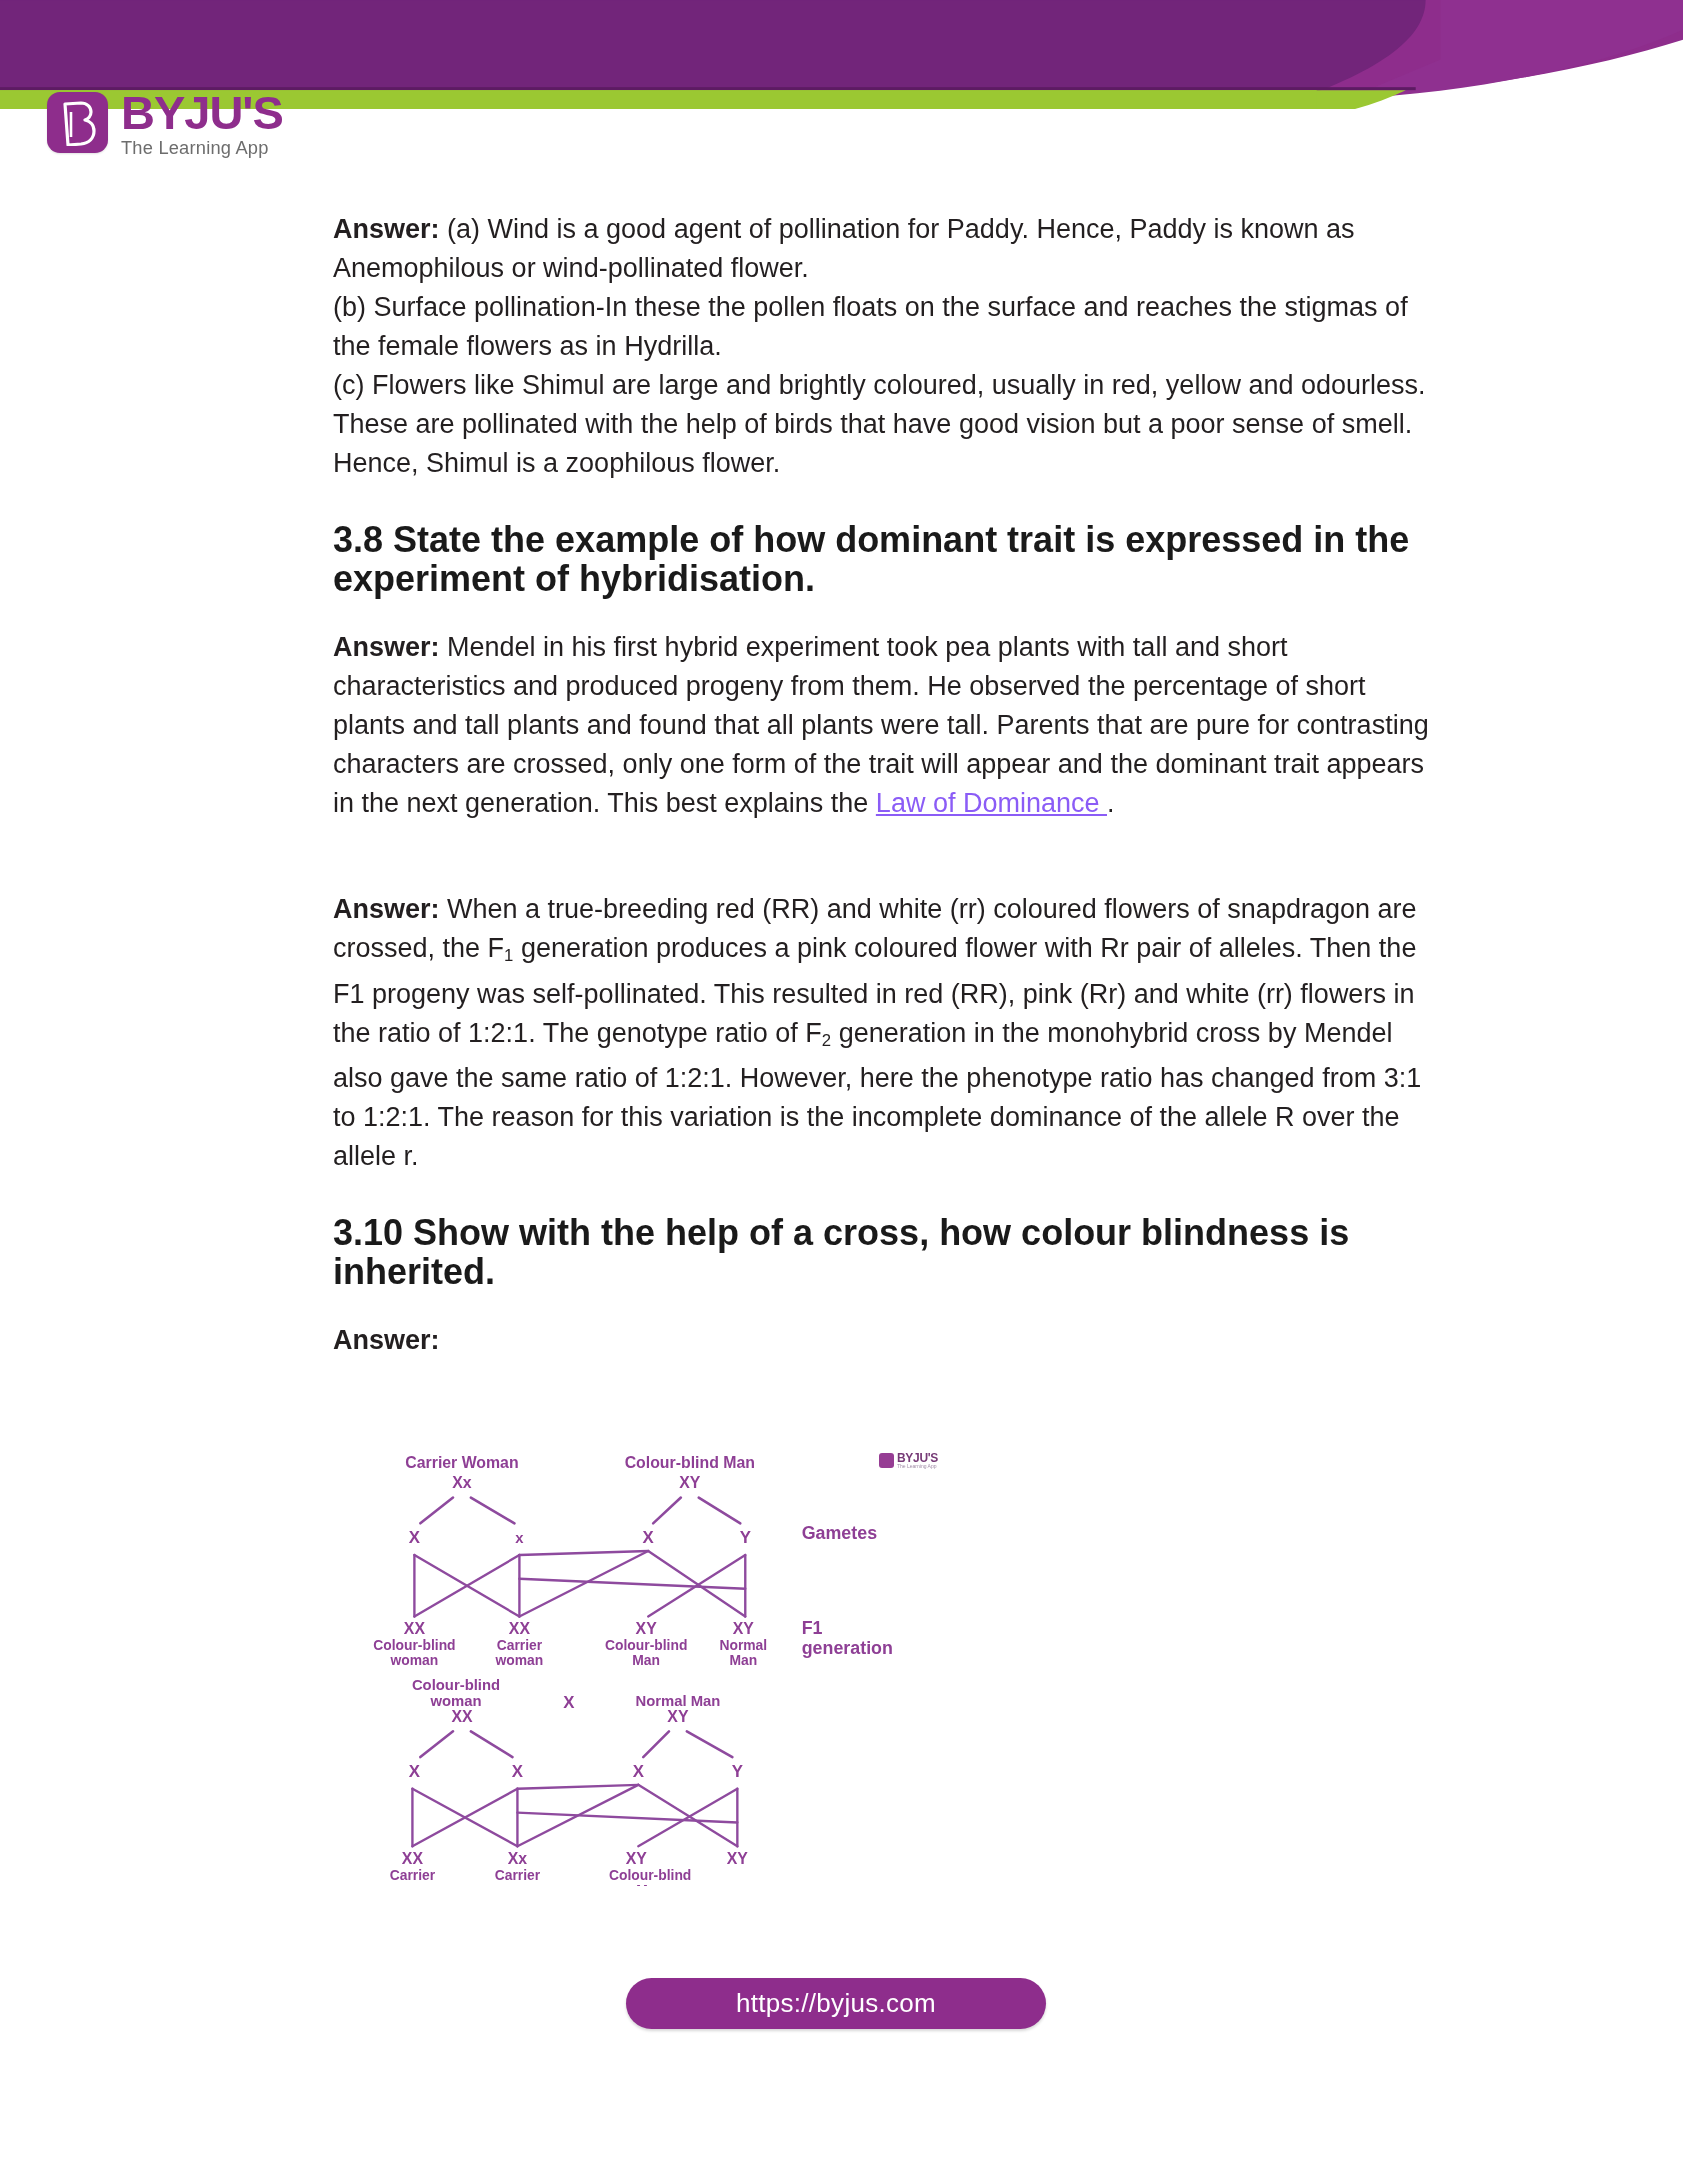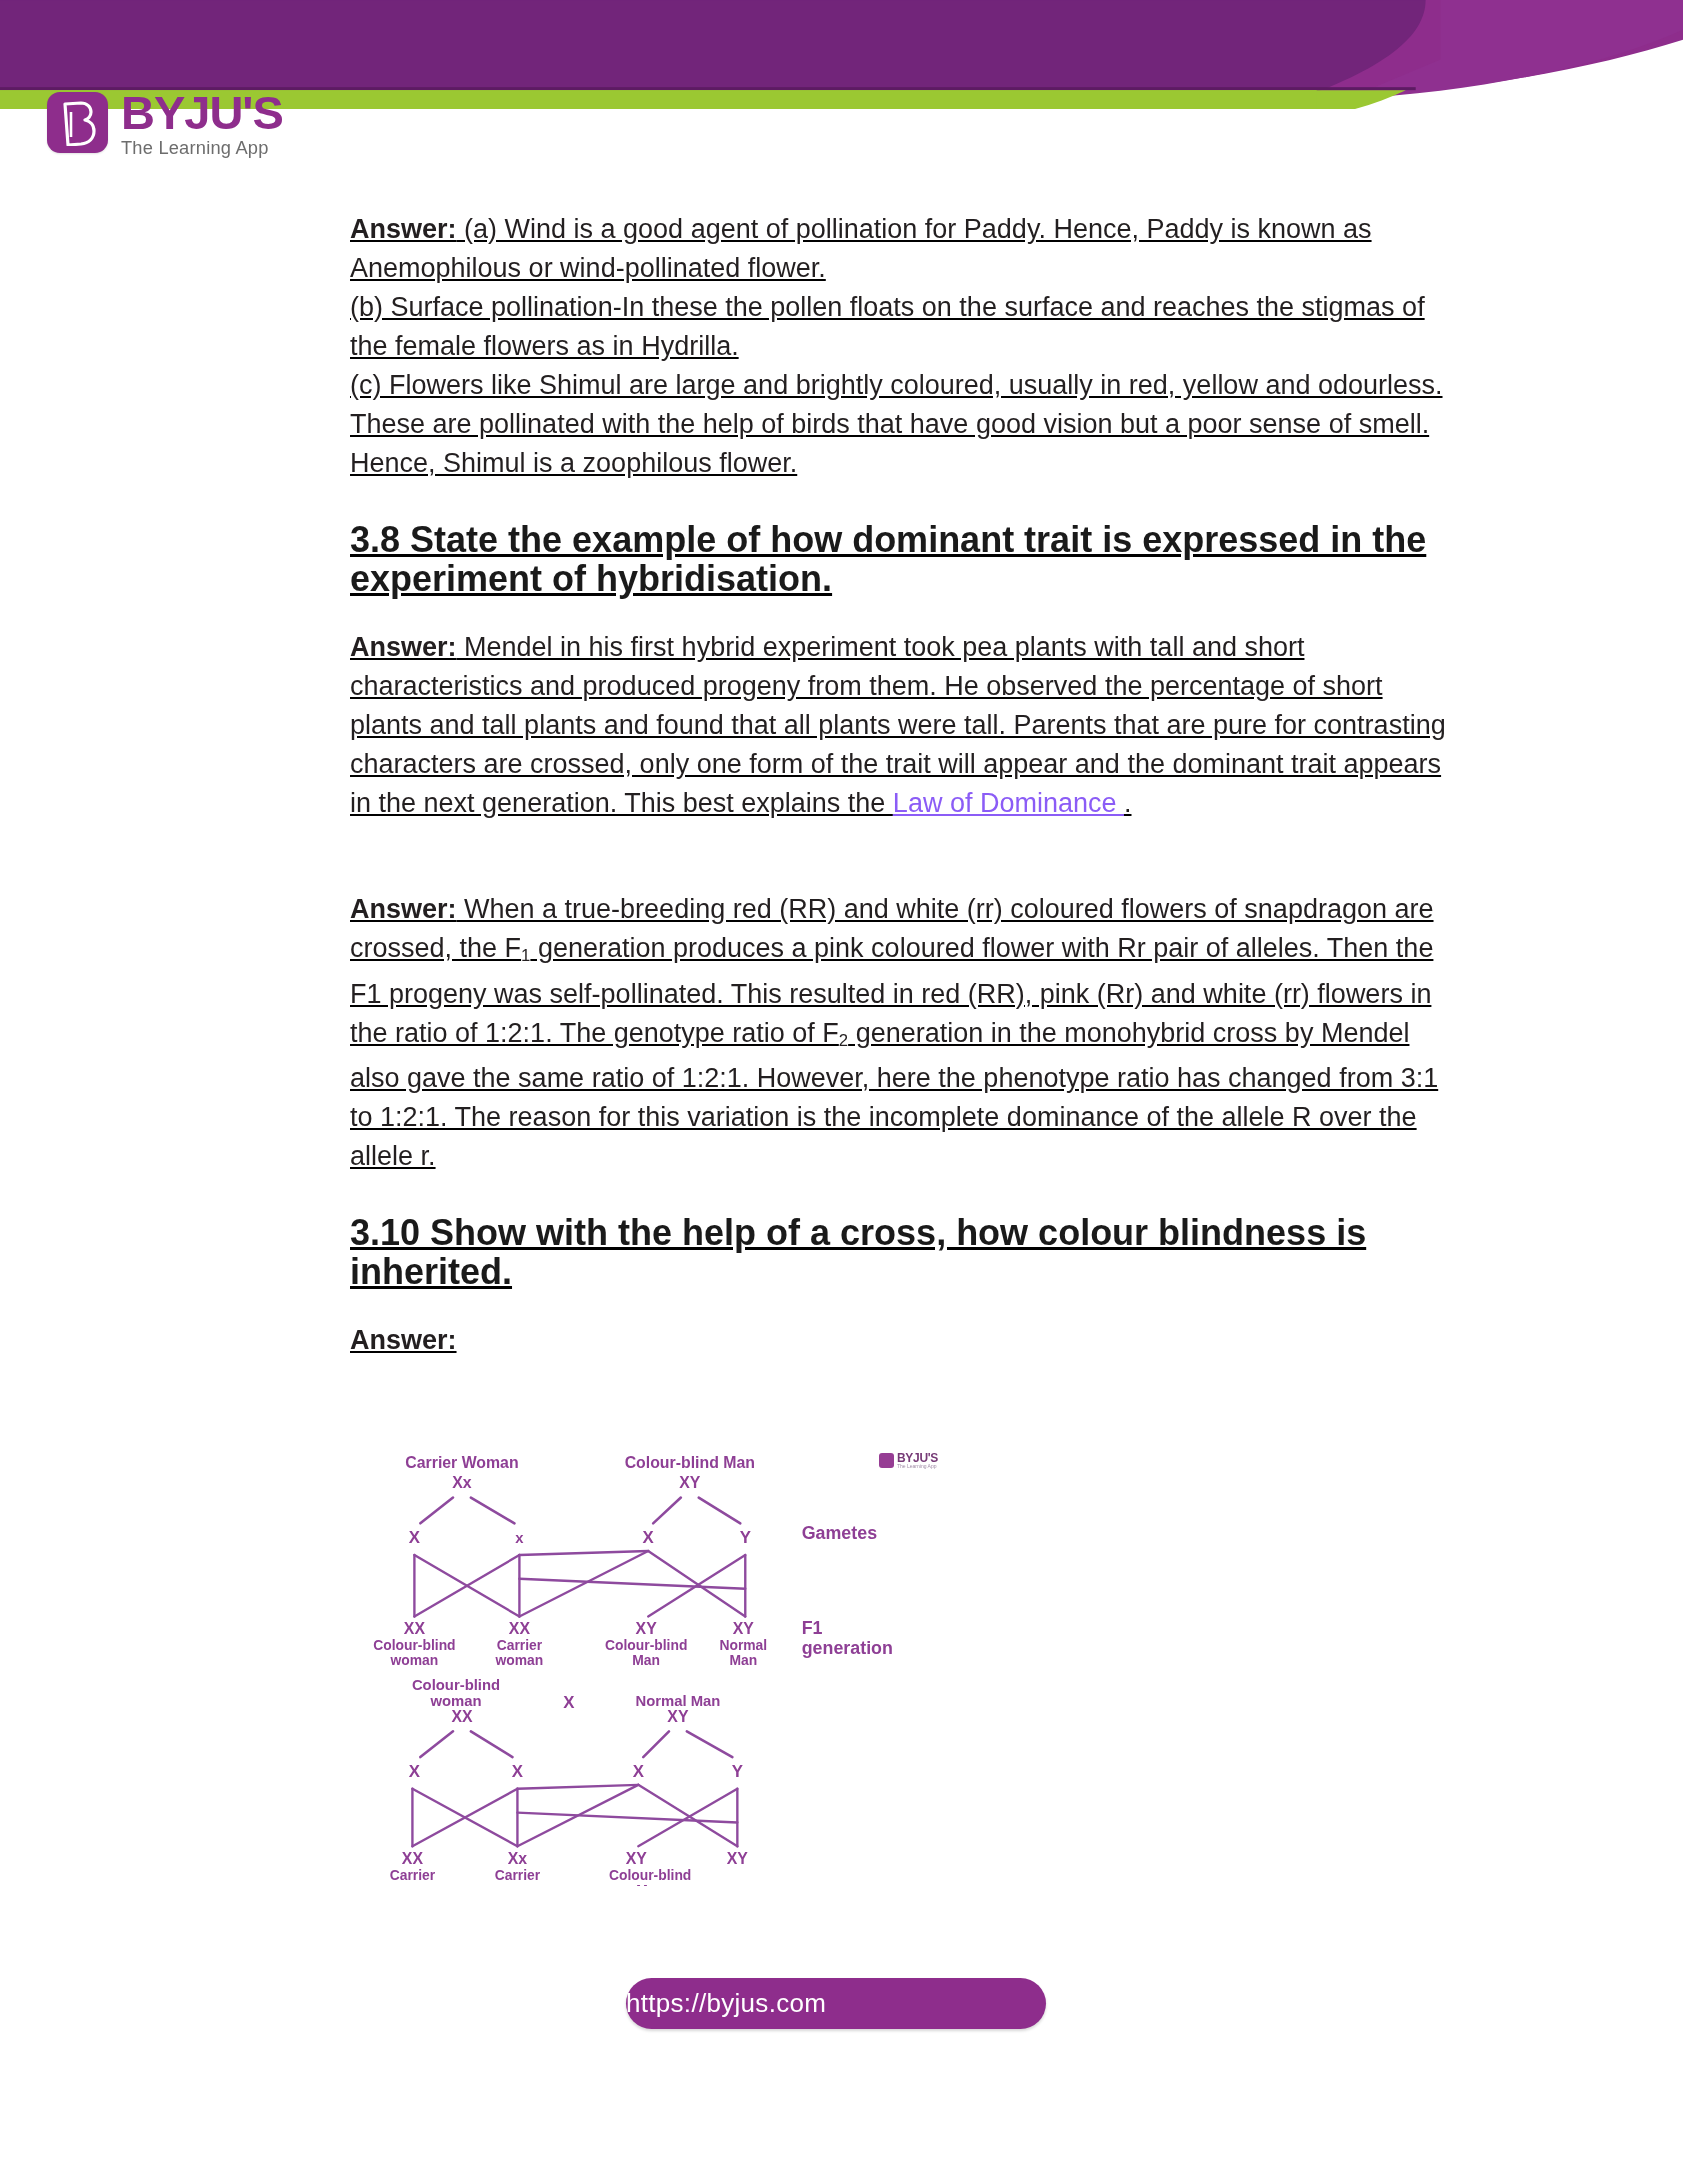--- a/index.html
+++ b/index.html
@@ -29,21 +29,21 @@
   .logo-word{
     font-size:47px;font-weight:bold;color:#8e2d8c;
     letter-spacing:-1px;display:block;margin-top:-3px;
   }
   .logo-tag{
     font-size:18.3px;color:#6d6d6d;display:block;margin-top:3px;letter-spacing:0.2px;
   }
 
   
   .content{
-    position:absolute;left:350px;top:210px;width:1099px;text-decoration:underline;
+    position:absolute;left:333px;top:210px;width:1099px;
   }
   .para{
     font-size:27px;
     line-height:39px;
     color:#231f20;
     margin:0 0 0 0;
     text-align:left;
   }
   .para b, .lead{font-weight:bold;}
   .blk-gap-lg{height:37px;}
@@ -71,21 +71,21 @@
   }
   .wm-text{margin-left:3px;line-height:1;}
   .wm-word{font-size:12px;font-weight:bold;color:#6b2a6b;display:block;letter-spacing:-0.3px;}
   .wm-tag{font-size:5px;color:#9a84a0;display:block;}
 
   
   .footer-btn{
     position:absolute;left:626px;top:1978px;
     width:420px;height:51px;border-radius:26px;
     background:#8e2d8c;
-    display:flex;align-items:center;justify-content:flex-start;
+    display:flex;align-items:center;justify-content:center;
     box-shadow:0 2px 3px rgba(0,0,0,.16);
   }
   .footer-btn span{
     color:#ffffff;font-size:26px;letter-spacing:0.3px;
   }
 </style>
 </head>
 <body>
 
 <div class="header-wrap">

